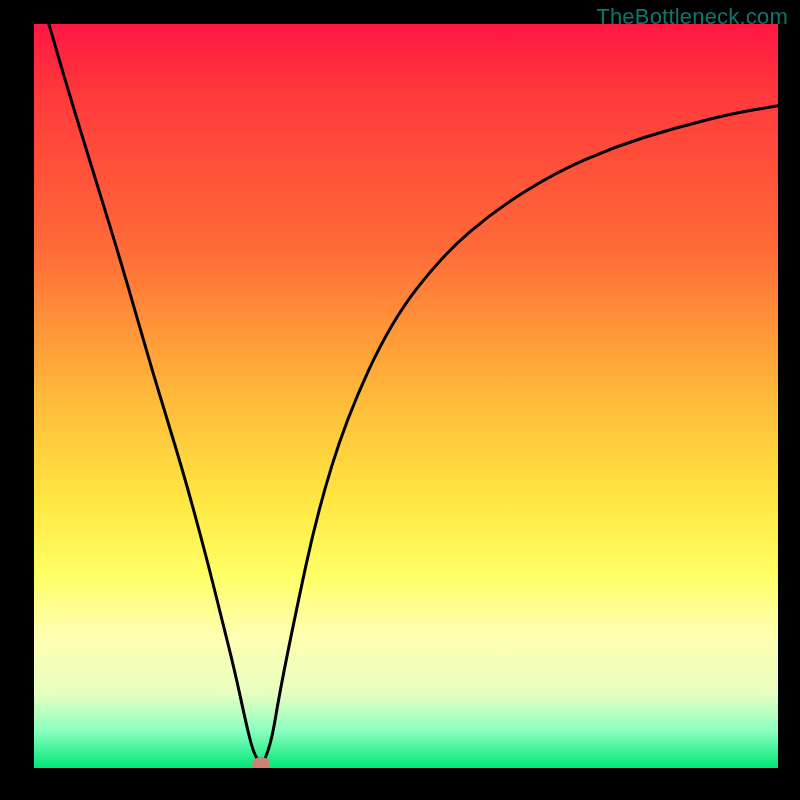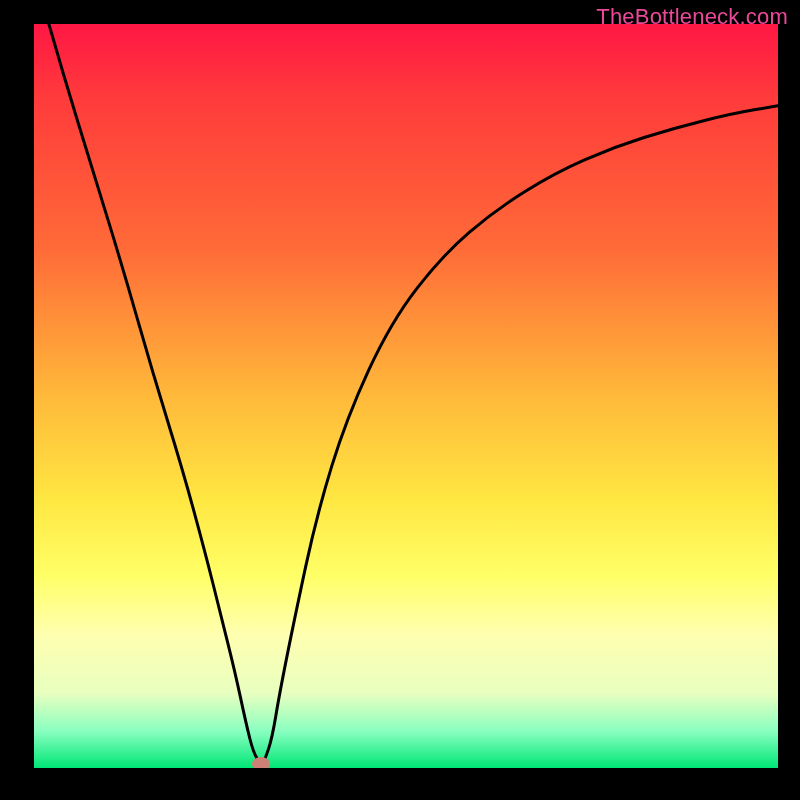--- a/index.html
+++ b/index.html
@@ -12,21 +12,21 @@
     height: 800px;
     background: #000000;
     font-family: Arial, Helvetica, sans-serif;
     position: relative;
     overflow: hidden;
   }
   .watermark {
     position: absolute;
     top: 4px;
     right: 12px;
-    color: #ec4899;
+    color: #0f766e;
     font-size: 22px;
     font-weight: 400;
     z-index: 20;
     letter-spacing: 0.2px;
   }
   .chart-area {
     position: absolute;
     left: 34px;
     top: 24px;
     width: 744px;

